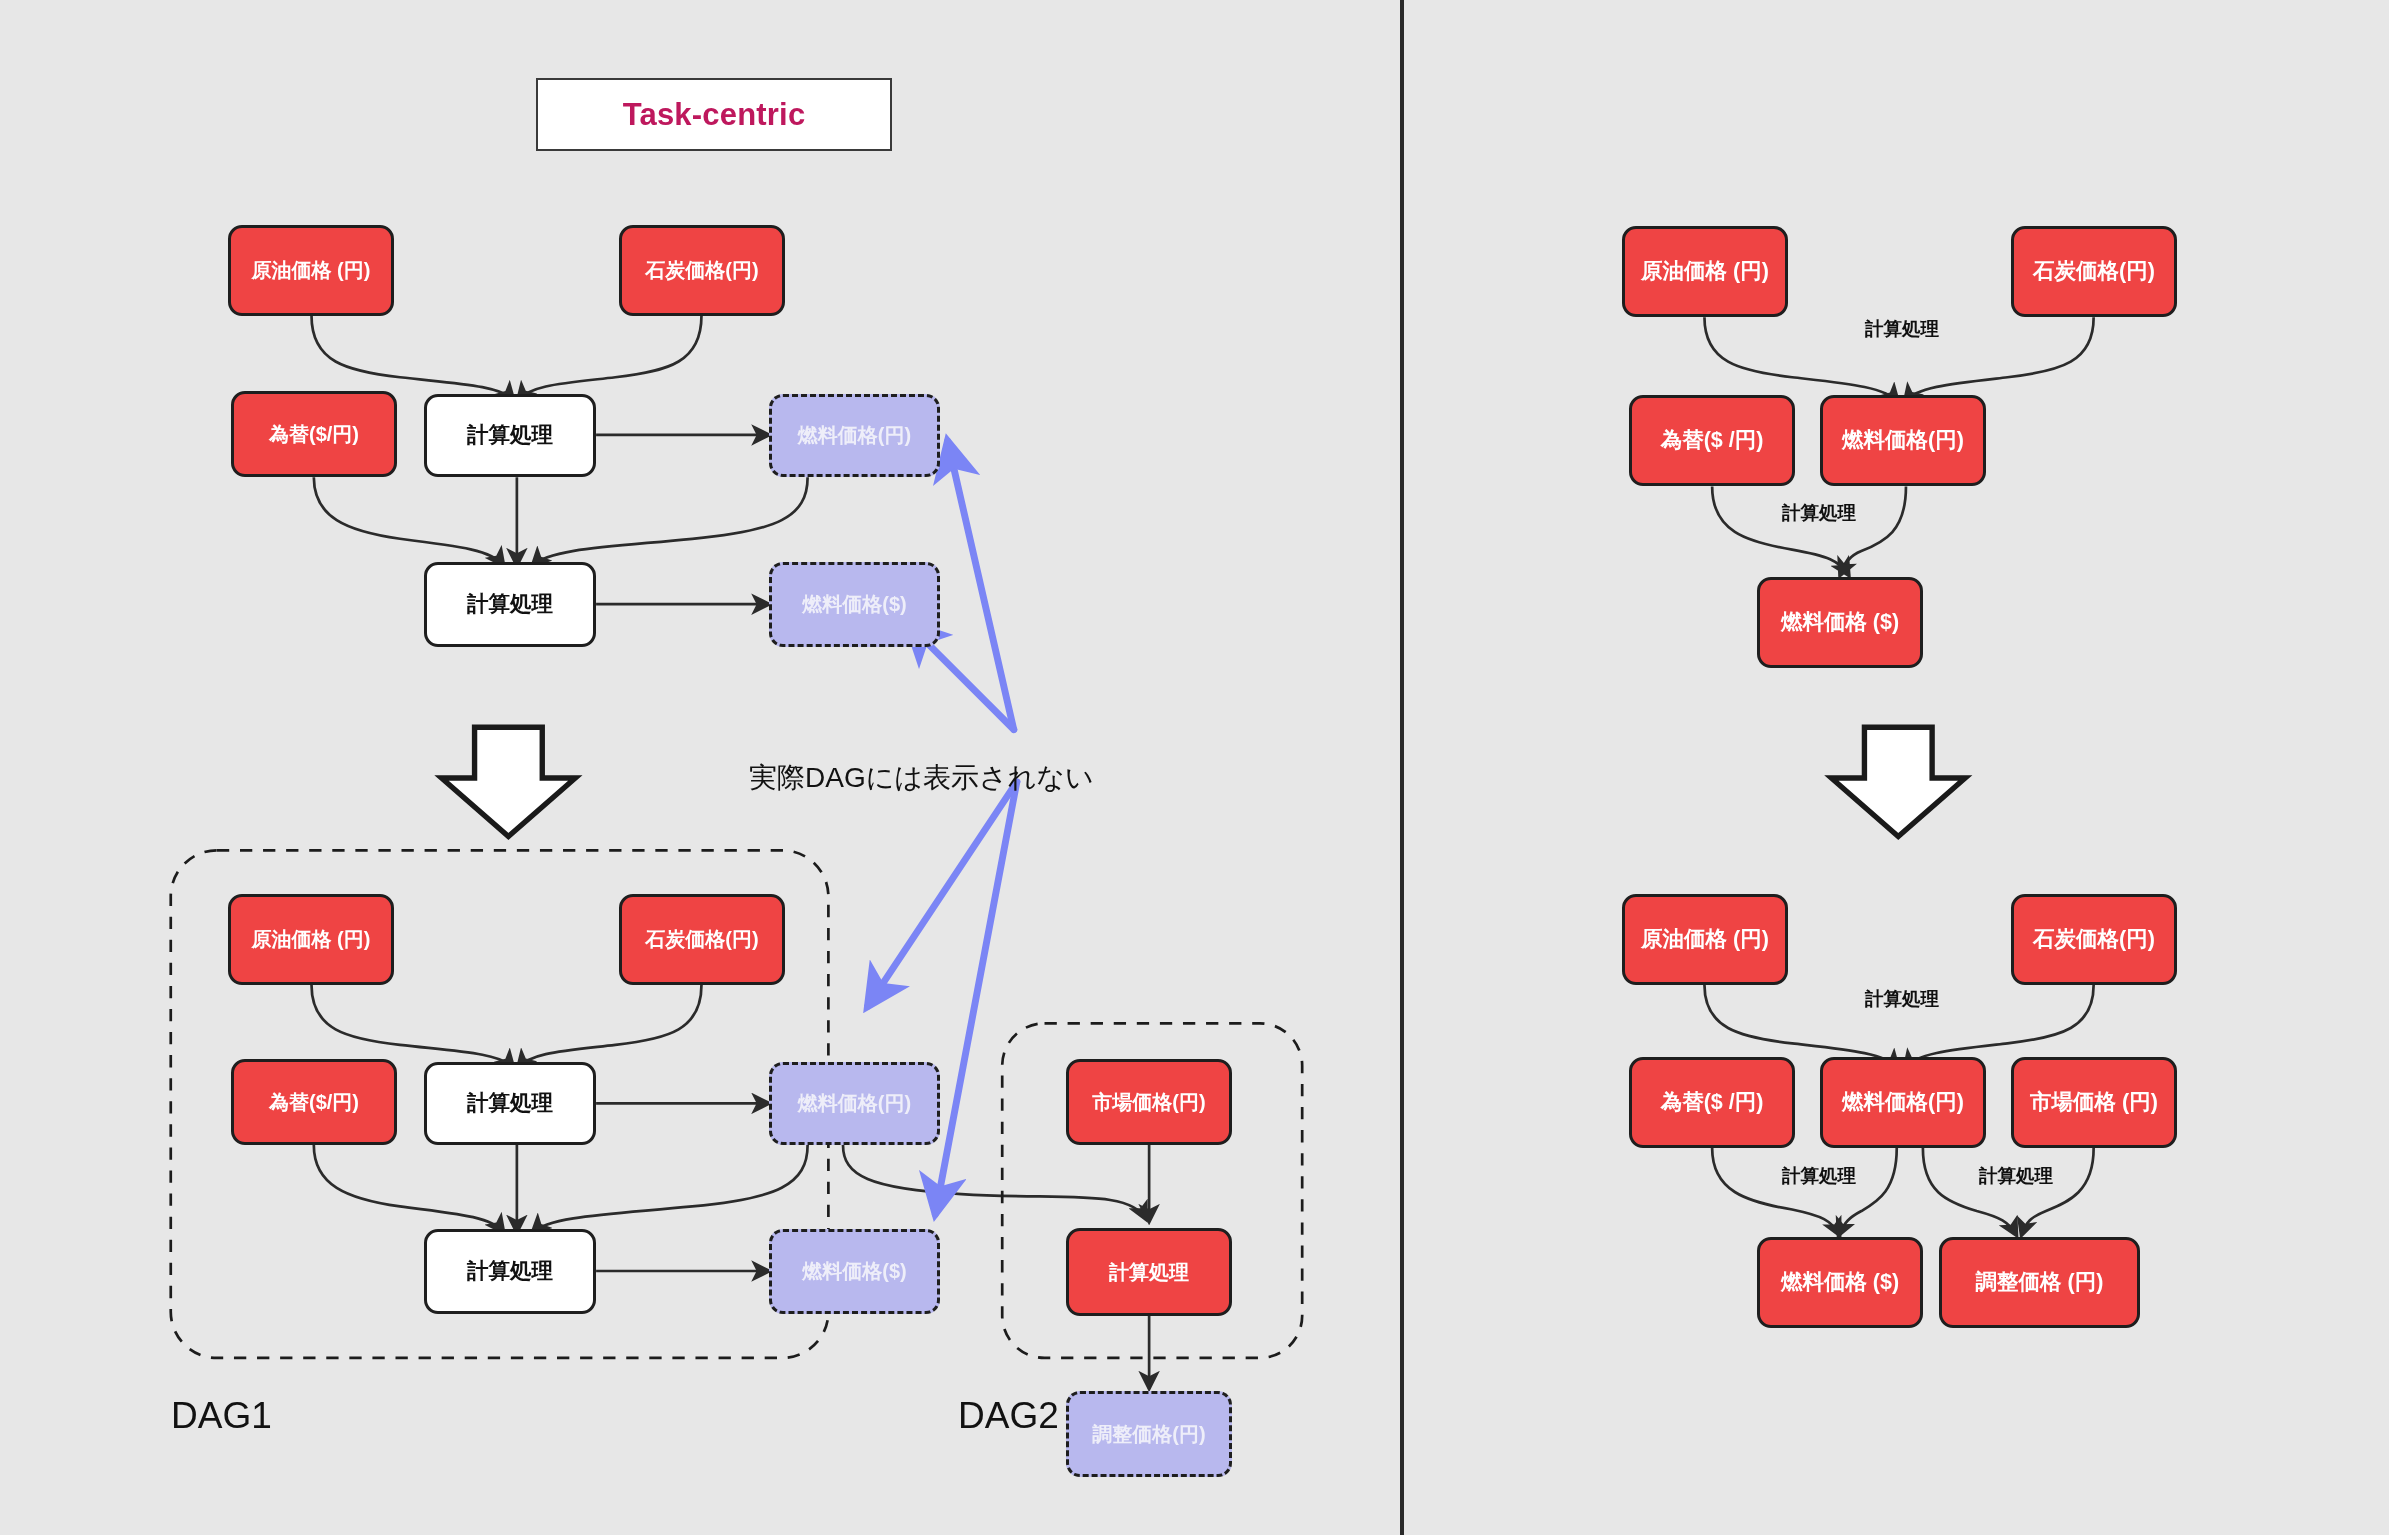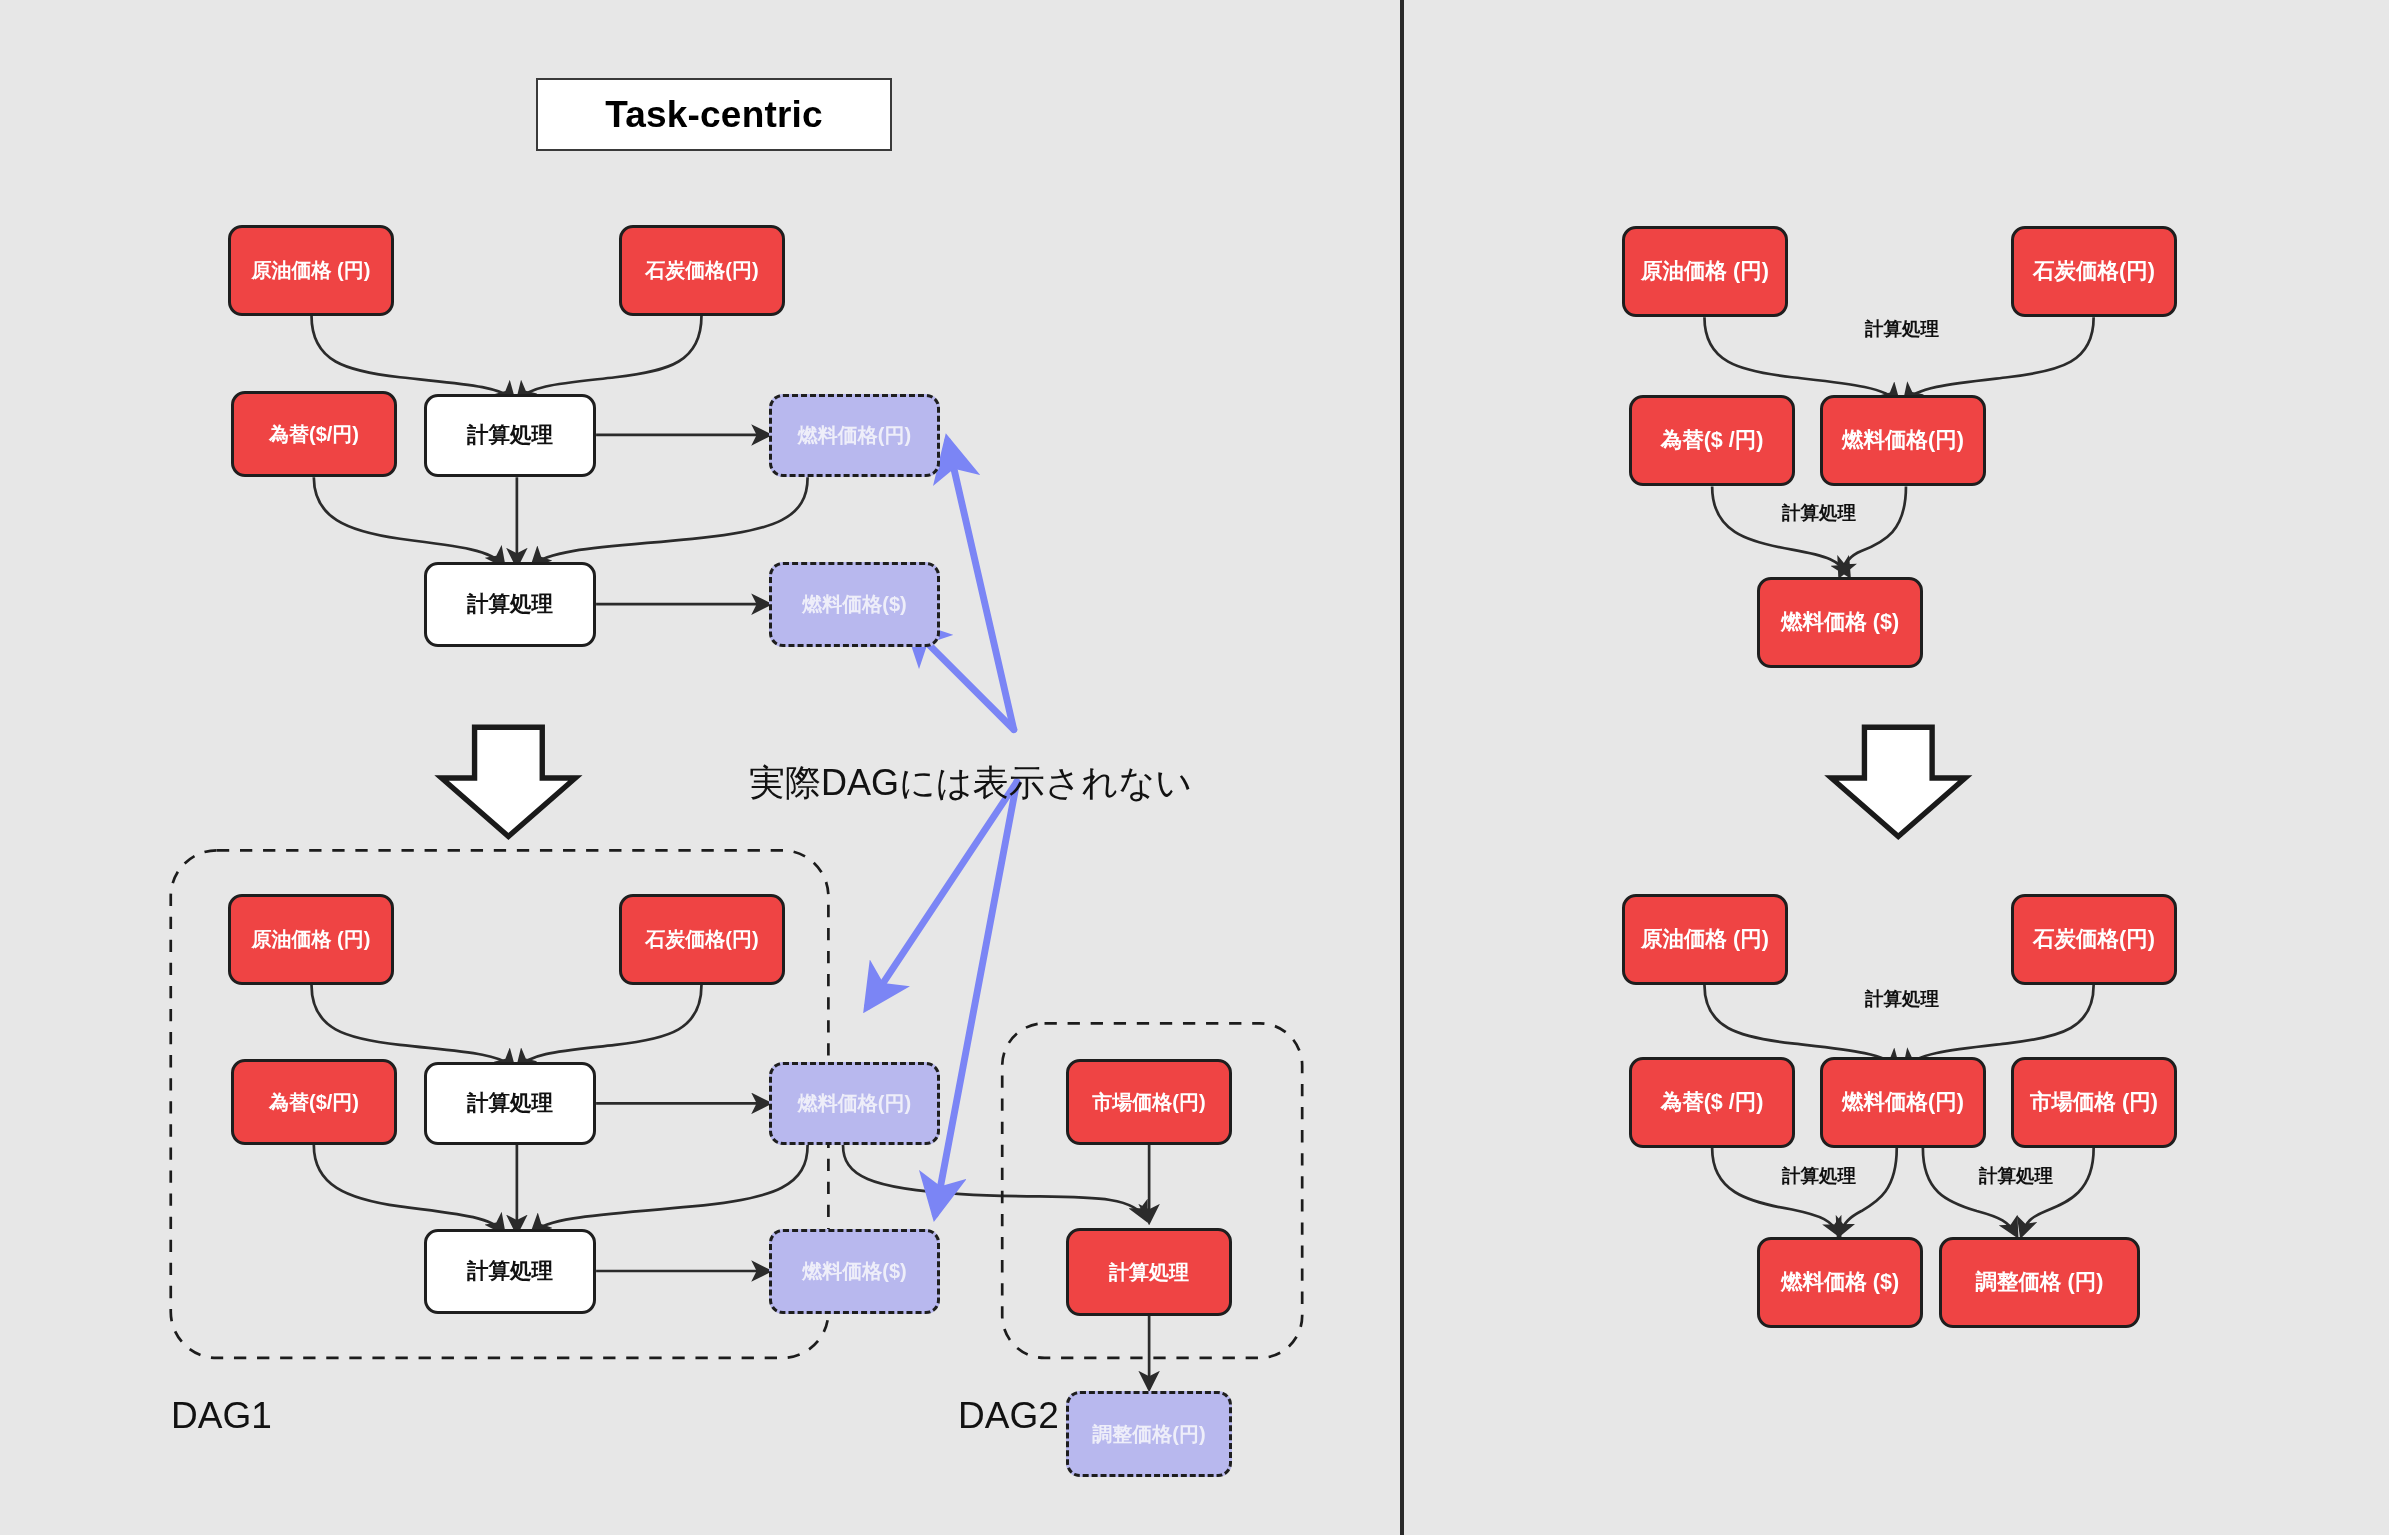--- a/index.html
+++ b/index.html
@@ -30,26 +30,26 @@
     background:#b8b8ee;border:3.1px dashed #1e1e1e;color:#eeeef9;
     font-size:20px;font-weight:700;
   }
   .n-right{font-size:21.5px;font-weight:700;}
 
   
   .title-box{
     position:absolute;box-sizing:border-box;
     background:#ffffff;border:2.3px solid #3a3a3a;
     display:flex;align-items:center;justify-content:center;
-    font-size:37px;font-weight:700;color:#000000;letter-spacing:0.2px;text-align:center;
+    font-size:31px;font-weight:700;color:#be185d;letter-spacing:0.2px;text-align:center;
   }
 
   
   .free-text{position:absolute;color:#121212;white-space:nowrap;}
-  .annot{font-size:36px;}
+  .annot{font-size:28px;}
   .daglabel{font-size:37px;margin-top:20px;}
   .edge-label{
     position:absolute;font-size:18.5px;font-weight:700;color:#101010;
     white-space:nowrap;transform:translateX(-50%);
   }
 
   
   .divider{position:absolute;background:#2a2a2a;}
 </style>
 </head>

